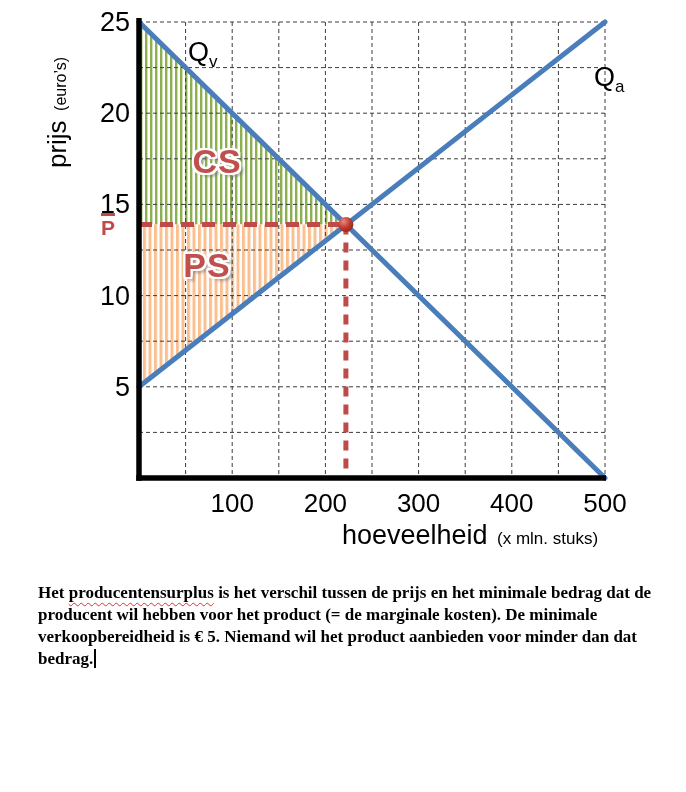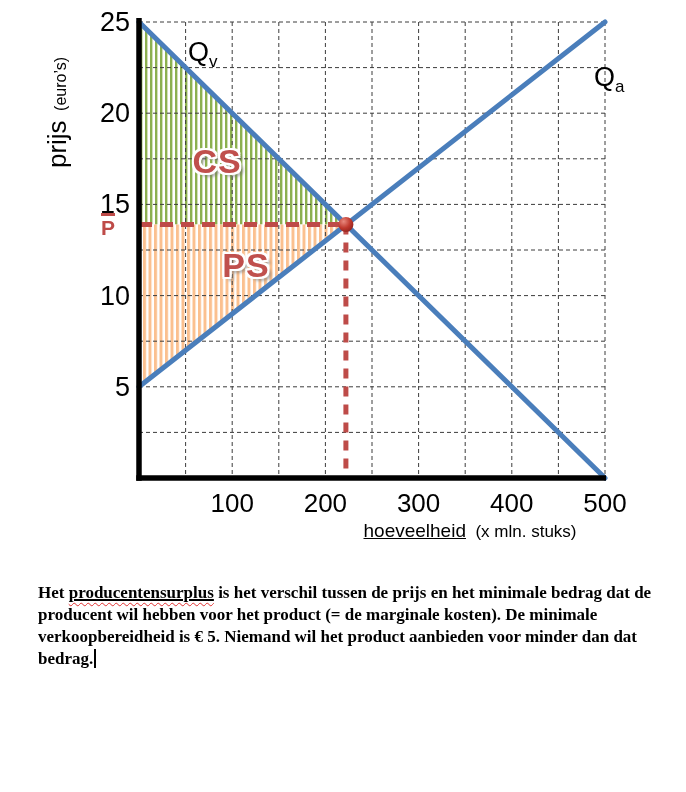--- a/index.html
+++ b/index.html
@@ -9,39 +9,39 @@
   svg text{font-family:"Liberation Sans",sans-serif;fill:#000;}
   .grid{stroke:#3c3c3c;stroke-width:1;stroke-dasharray:4 3;fill:none;}
   .pline{stroke:#BE4B48;stroke-width:5;stroke-dasharray:13 8;}
   .pline-v{stroke:#BE4B48;stroke-width:5;stroke-dasharray:10 8;}
   .axis{stroke:#000;stroke-width:5.5;}
   .overlay{position:absolute;white-space:nowrap;color:#000;}
   .y-title{left:-43px;top:97px;width:200px;text-align:center;transform:rotate(-90deg);}
   .axis-title-main{font-size:26px;}
   .axis-title-unit{font-size:16px;margin-left:5px;}
   .x-title{left:230px;top:520px;width:480px;text-align:center;}
-  .x-title .axis-title-main{font-size:19px;text-decoration:underline;}
+  .x-title .axis-title-main{font-size:27px;}
   .x-title .axis-title-unit{font-size:17px;margin-top:12px;}
   .curve-label{font-size:27px;}
   .curve-label sub{font-size:17px;}
   .qv{left:188px;top:37px;}
   .qa{left:554px;top:62px;margin-left:40px;}
   .surplus-label{font-weight:700;font-size:34px;color:#C0504D;letter-spacing:1px;
     text-shadow:-2px -2px 0 #fff,2px -2px 0 #fff,-2px 2px 0 #fff,2px 2px 0 #fff,
                 0 -2px 0 #fff,0 2px 0 #fff,-2px 0 0 #fff,2px 0 0 #fff,
                 4px 4px 3px rgba(110,110,110,.55);}
   .cs{left:170px;top:142px;width:94px;text-align:center;}
-  .ps{left:167px;top:246px;width:80px;text-align:center;margin-left:39px;}
+  .ps{left:167px;top:246px;width:80px;text-align:center;}
   .pbar{left:101px;top:216px;color:#BE4B48;font-weight:700;font-size:21px;
         text-decoration:overline;text-decoration-thickness:2.5px;}
   .text-block{position:absolute;left:38px;top:582px;width:614px;
               font-family:"Liberation Serif",serif;font-weight:700;
               font-size:17px;line-height:22px;color:#000;}
   .text-block p{margin:0 0 14px 0;}
-  .u-solid{text-decoration:underline;text-decoration-thickness:1.5px;}
+  .u-solid{text-decoration-thickness:1.5px;}
   .u-wavy{text-decoration:underline wavy #e03030;text-decoration-thickness:1px;
           text-underline-offset:4px;}
   .caret{display:inline-block;width:1.5px;height:19px;background:#000;
          vertical-align:text-bottom;margin-left:1px;}
 </style>
 </head>
 <body>
 
 <div class="canvas">
 

